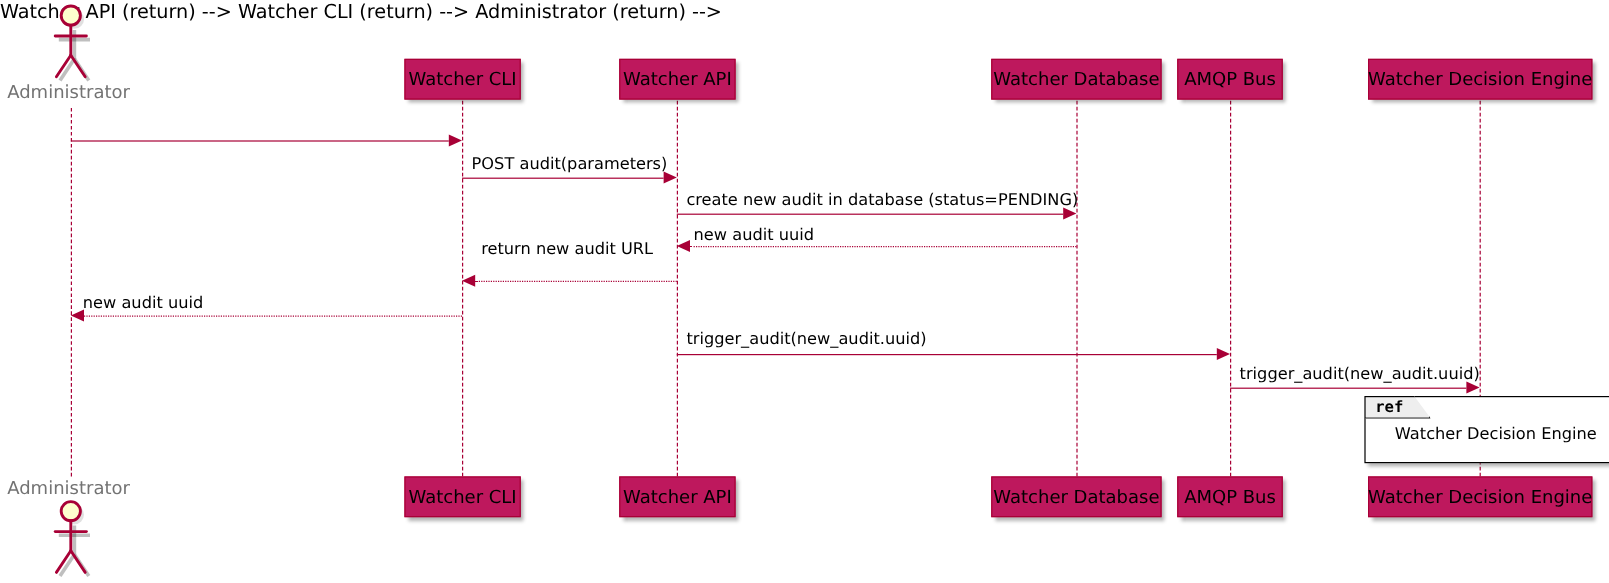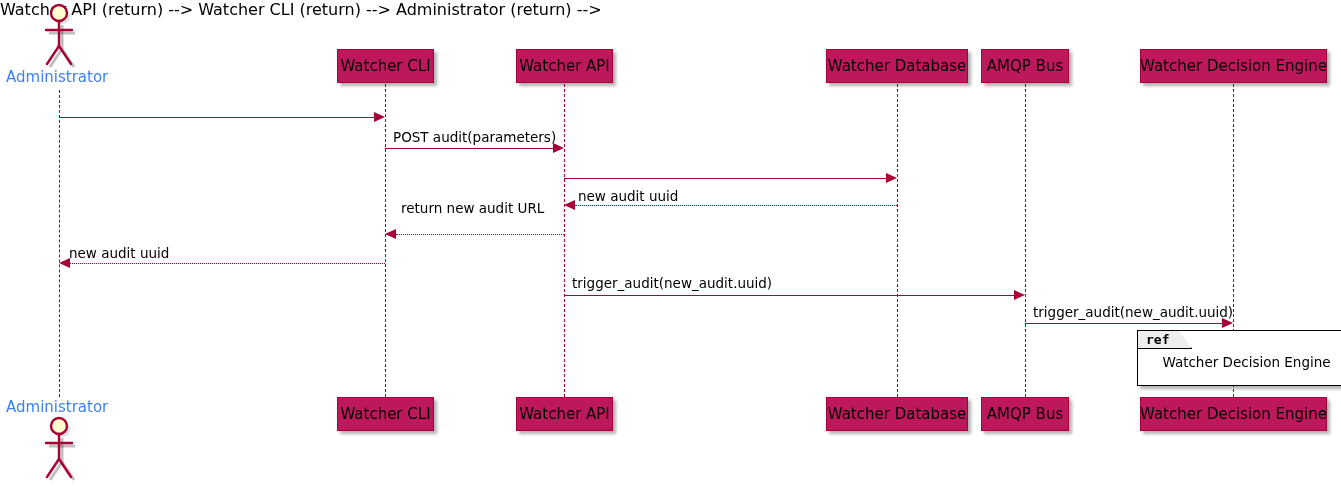--- a/index.html
+++ b/index.html
@@ -38,21 +38,21 @@
     height: 34px;
   }
   
   .actor-wrap {
     position: absolute;
   }
   .actor-svg { display: block; }
   .actor-label {
     position: absolute;
     font-size: 15px;
-    color: #3b82f6;
+    color: #737373;
     white-space: nowrap;
     line-height: 1;
   }
   
   .lifeline {
     position: absolute;
     width: 0;
     border-left: 1.5px dashed #A80036;
   }
   
@@ -180,20 +180,21 @@
   
   <div class="msg-line" style="left:59px; top:117px; width:315px;"></div>
   <div class="arrowhead right" style="left:374px; top:112px;"></div>
 
   
   <div class="msg-label" style="left:393px; top:131px;">POST audit(parameters)</div>
   <div class="msg-line" style="left:385px; top:148px; width:168px;"></div>
   <div class="arrowhead right" style="left:553px; top:143px;"></div>
 
   
+  <div class="msg-label" style="left:572px; top:161px;">create new audit in database (status=PENDING)</div>
   <div class="msg-line" style="left:564px; top:178px; width:322px;"></div>
   <div class="arrowhead right" style="left:886px; top:173px;"></div>
 
    Watcher API (return) --&gt;
   <div class="msg-label" style="left:578px; top:190px;">new audit uuid</div>
   <div class="msg-line dotted" style="left:575px; top:205px; width:322px;"></div>
   <div class="arrowhead left" style="left:564px; top:200px;"></div>
 
    Watcher CLI (return) --&gt;
   <div class="msg-label" style="left:401px; top:202px;">return new audit URL</div>

